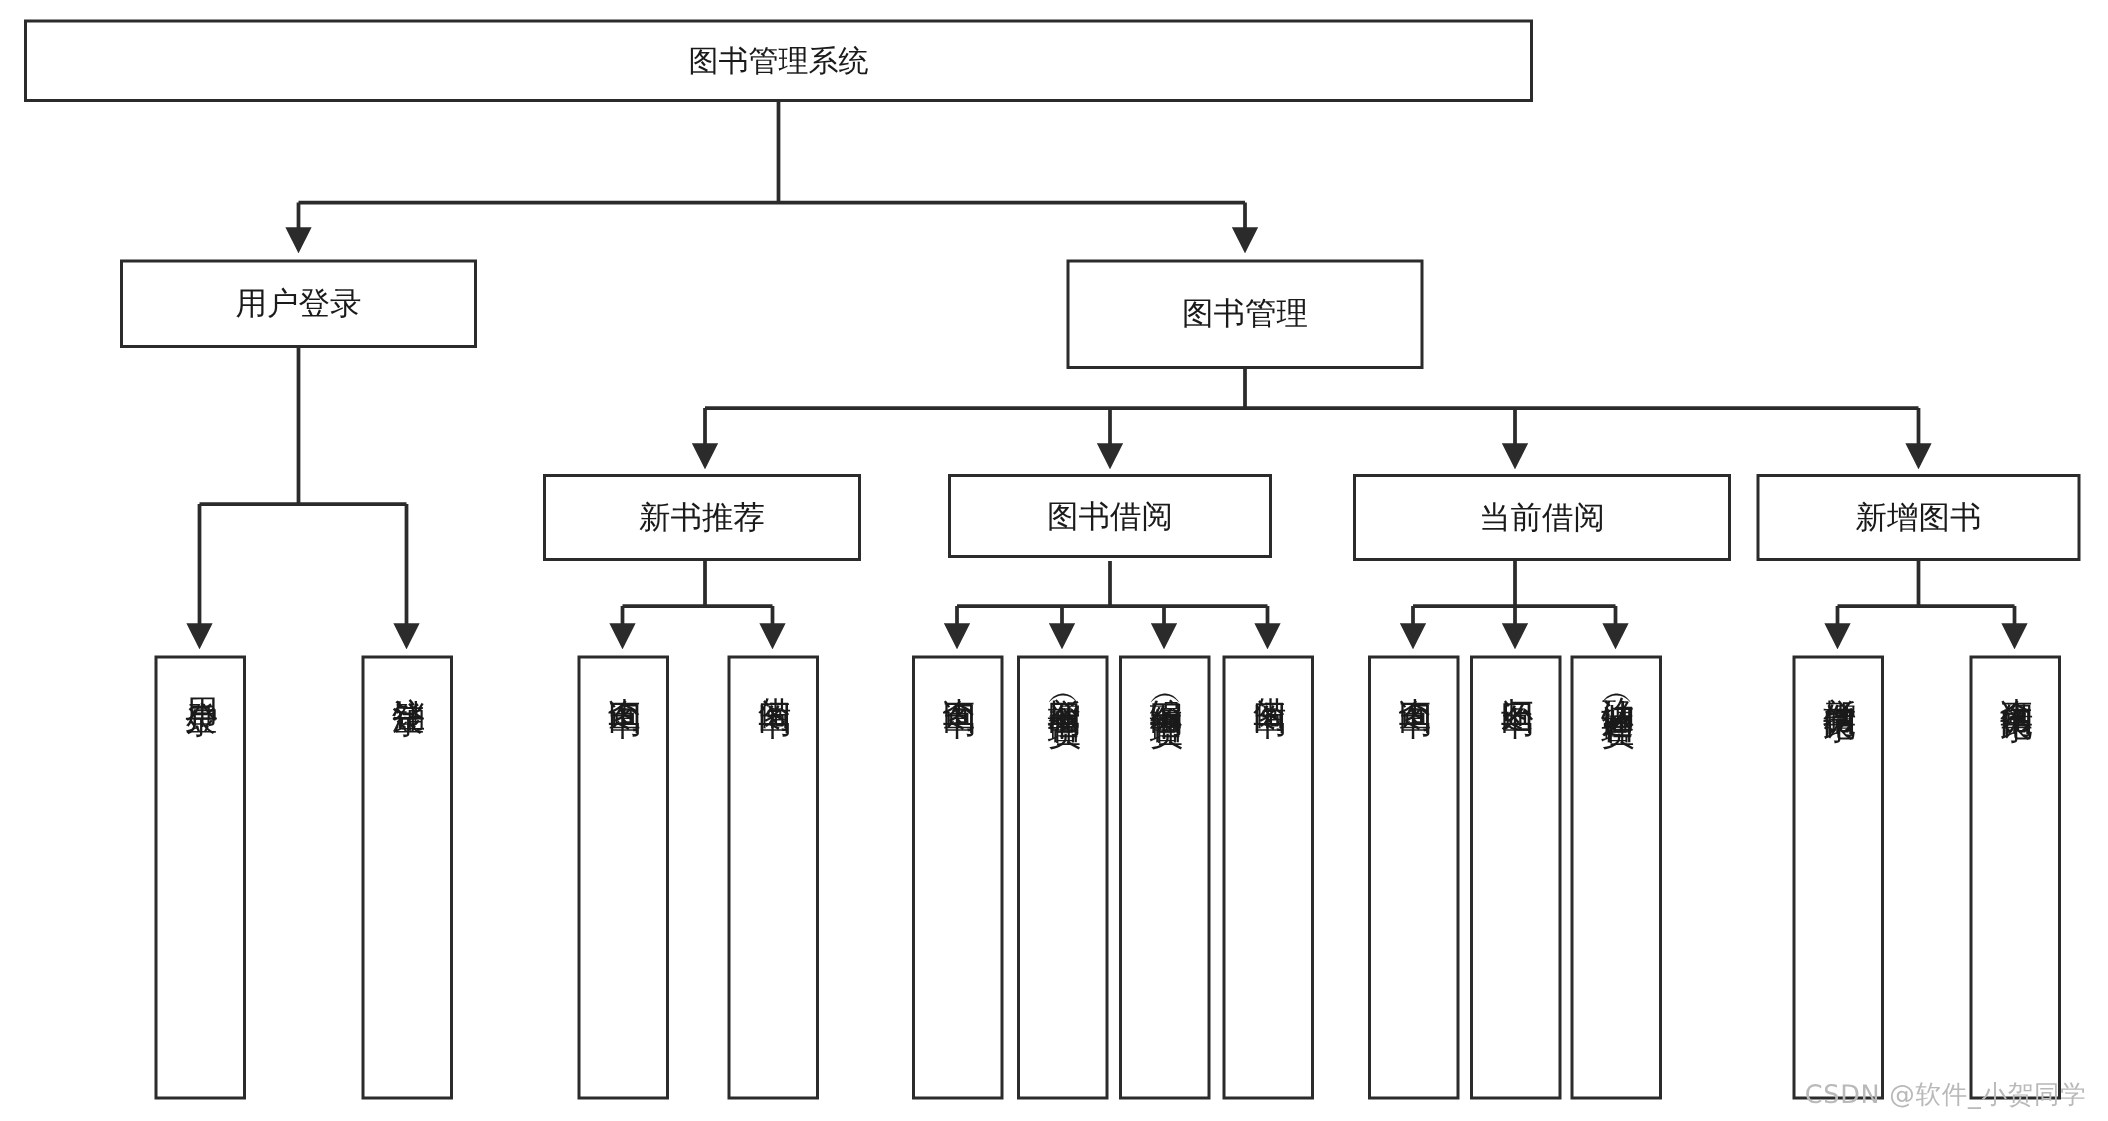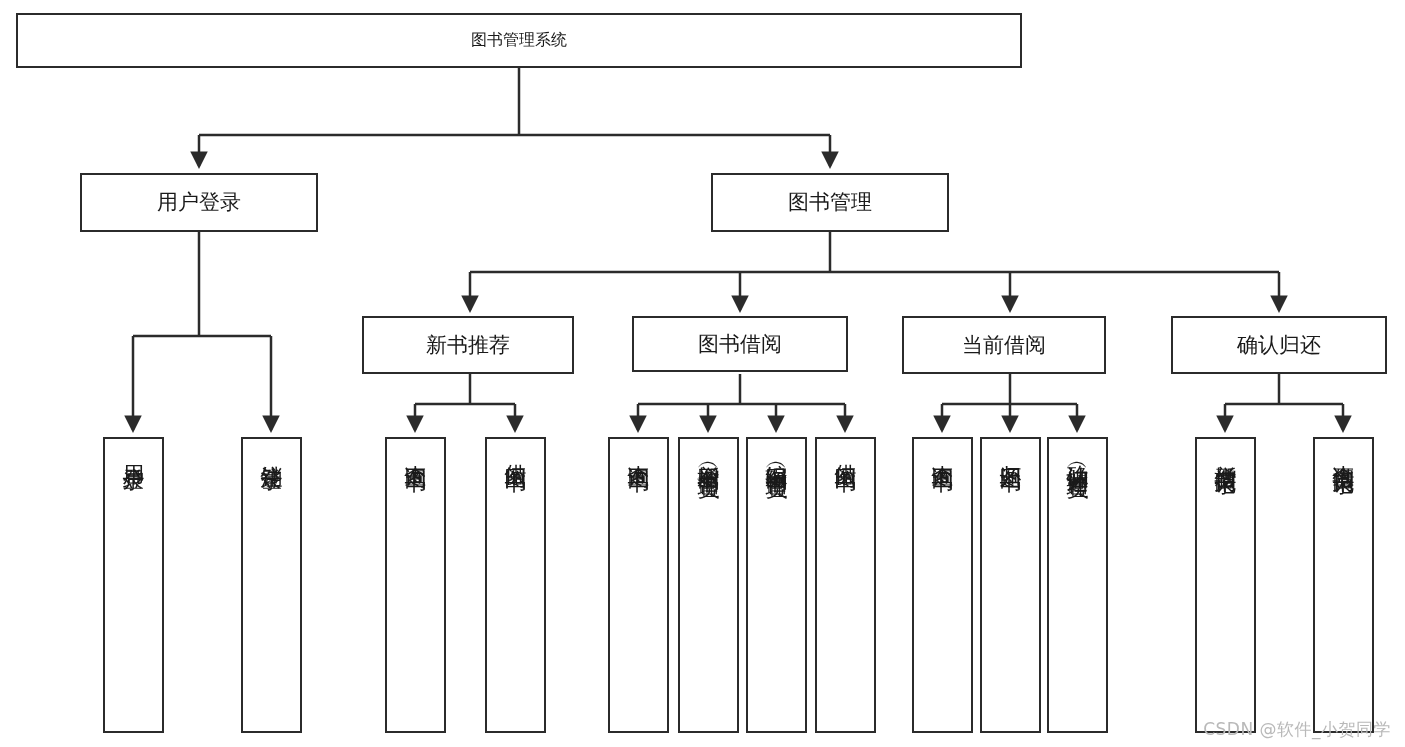--- a/index.html
+++ b/index.html
@@ -50,21 +50,21 @@
     align-items: flex-start;
     justify-content: center;
     padding-top: 8px;
   }
   .node.vert .label {
     writing-mode: vertical-rl;
     text-orientation: upright;
     letter-spacing: 2px;
     line-height: 1.0;
   }
-  .node.root .label    { font-size: 16px; }
+  .node.root .label    { font-size: 20px; }
   .node.level1 .label  { font-size: 21px; }
   .node.level2 .label  { font-size: 21px; }
   .node.leaf .label    { font-size: 22px; }
   .watermark {
     position: absolute;
     right: 14px;
     bottom: 6px;
     font-size: 17px;
     color: #b9b9b9;
     white-space: nowrap;
@@ -127,38 +127,38 @@
   </svg>
 
   <div class="node horiz root" style="left:16px; top:13px; width:1006px; height:55px;">
     <span class="label">图书管理系统</span>
   </div>
 
   <div class="node horiz level1" style="left:80px; top:173px; width:238px; height:59px;">
     <span class="label">用户登录</span>
   </div>
 
-  <div class="node horiz level1" style="left:711px; top:173px; width:238px; height:59px;">
+  <div class="node horiz level1" style="left:711px; top:173px; width:238px; height:73px;">
     <span class="label">图书管理</span>
   </div>
 
   <div class="node horiz level2" style="left:362px; top:316px; width:212px; height:58px;">
     <span class="label">新书推荐</span>
   </div>
 
   <div class="node horiz level2" style="left:632px; top:316px; width:216px; height:56px;">
     <span class="label">图书借阅</span>
   </div>
 
-  <div class="node horiz level2" style="left:902px; top:316px; width:204px; height:58px;">
+  <div class="node horiz level2" style="left:902px; top:316px; width:252px; height:58px;">
     <span class="label">当前借阅</span>
   </div>
 
   <div class="node horiz level2" style="left:1171px; top:316px; width:216px; height:58px;">
-    <span class="label">确认归还</span>
+    <span class="label">新增图书</span>
   </div>
 
   <div class="node vert leaf" style="left:103px; top:437px; width:61px; height:296px;">
     <span class="label">用户登录</span>
   </div>
 
   <div class="node vert leaf" style="left:241px; top:437px; width:61px; height:296px;">
     <span class="label">注销登录</span>
   </div>
 

